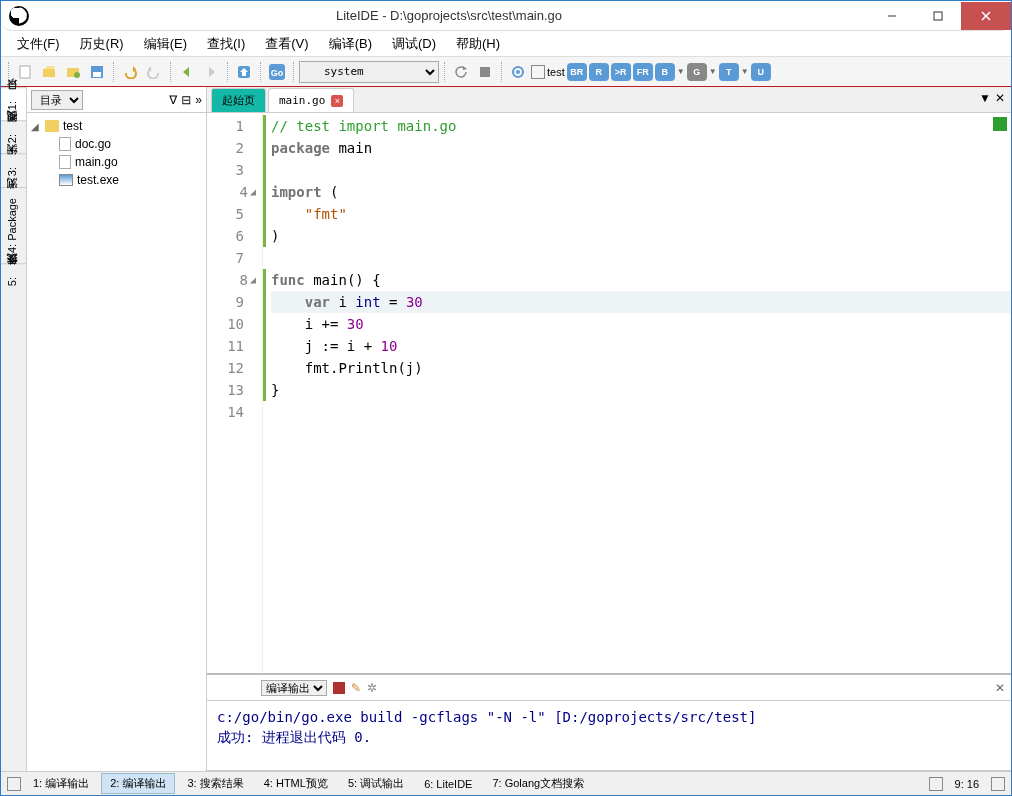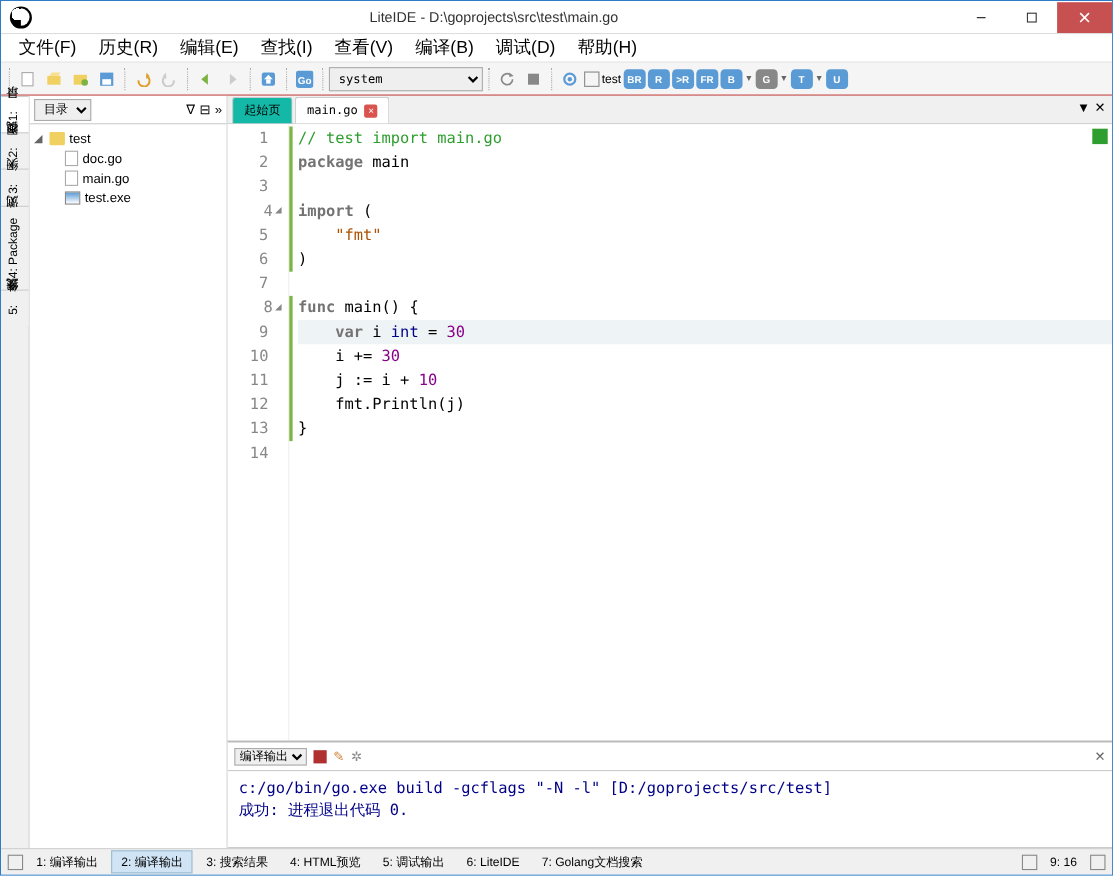--- a/index.html
+++ b/index.html
@@ -1,37 +1,37 @@
 <!DOCTYPE html>
 <html><head>
 <meta charset="utf-8">
 <style>
 * { box-sizing: border-box; margin: 0; padding: 0; }
 body { font-family: "Microsoft YaHei", Arial, sans-serif; font-size: 12px; background: #fff; width: 1012px; height: 796px; overflow: hidden; border: 1px solid #2e7cc7; }
 
 
-.titlebar { height: 30px; background: #fff; border-bottom: 1px solid #ddd; display: flex; align-items: center; position: relative; }
+.titlebar { height: 30px; background: #fff; border-bottom: 1px solid #ddd; display: flex; align-items: center; position: relative; border-radius: 10px; }
 .titlebar-icon { width: 20px; height: 20px; margin-left: 8px; border-radius: 50%; background: radial-gradient(circle at 35% 35%, #fff 0%, #fff 30%, #000 30%, #000 100%); position: relative; }
 .titlebar-icon::after { content: ''; position: absolute; width: 50%; height: 100%; right: 0; background: #fff; border-radius: 0 20px 20px 0; clip-path: circle(50% at 0% 50%); }
 .titlebar-title { flex: 1; text-align: center; font-size: 13px; color: #333; }
 .win-controls { display: flex; }
 .win-btn { width: 46px; height: 28px; display: flex; align-items: center; justify-content: center; font-size: 11px; color: #333; }
 .win-btn.close { background: #c75050; color: #fff; width: 50px; }
 .win-btn svg { width: 10px; height: 10px; }
 
 
 .menubar { height: 26px; background: #fff; border-bottom: 1px solid #ddd; display: flex; align-items: center; padding-left: 6px; }
-.menu-item { padding: 4px 10px; font-size: 16px; }
+.menu-item { padding: 4px 10px; font-size: 13px; }
 
 
 .toolbar { height: 30px; background: #f5f5f5; border-bottom: 1px solid #b91c1c; display: flex; align-items: center; padding: 0 4px; gap: 2px; }
 .tb-btn { width: 22px; height: 22px; display: flex; align-items: center; justify-content: center; border: 1px solid transparent; border-radius: 2px; }
 .tb-sep { width: 1px; height: 20px; background: #ccc; margin: 0 3px; }
 .tb-sep.dotted { background: none; border-left: 1px dotted #aaa; }
-.tb-select { height: 22px; font-size: 11px; font-family: monospace; border: 1px solid #aaa; padding: 0 4px; width: 140px; }
+.tb-select { height: 22px; font-size: 11px; font-family: monospace; border: 1px solid #aaa; padding: 0 20px; width: 140px; }
 .tb-checkbox { width: 14px; height: 14px; border: 1px solid #888; }
 .tb-label { font-size: 11px; }
 .badge { width: 20px; height: 18px; border-radius: 4px; color: #fff; font-size: 9px; font-weight: bold; display: flex; align-items: center; justify-content: center; font-family: Arial; }
 .badge.blue { background: #5b9bd5; }
 .badge.gray { background: #888; }
 .dropdown-arrow { width: 8px; font-size: 8px; color: #666; }
 
 
 .main-area { display: flex; height: calc(100% - 30px - 26px - 30px - 24px); }
 
@@ -76,21 +76,21 @@
 .cm { color: #2e9e2e; }
 .kw { color: #737373; font-weight: bold; }
 .str { color: #b05000; }
 .num { color: #8b008b; }
 .typ { color: #000088; }
 .fn { color: #000; }
 
 
 .output-panel { border-top: 2px solid #bbb; background: #fff; }
 .output-header { height: 26px; border-bottom: 1px solid #ccc; display: flex; align-items: center; padding: 0 6px; gap: 6px; }
-.output-header select { font-size: 11px; height: 16px; border: 1px solid #aaa; }
+.output-header select { font-size: 11px; height: 16px; border: 1px solid #aaa; margin-left: 48px; }
 .output-body { padding: 6px 10px; font-family: "Consolas", monospace; font-size: 14px; color: #000088; line-height: 20px; height: 70px; border-bottom: 1px solid #ccc; }
 .output-header .close-x { margin-left: auto; font-size: 12px; color: #666; }
 .stop-icon { width: 12px; height: 12px; background: #b03030; }
 
 
 .statusbar { height: 24px; background: #f0f0f0; border-top: 1px solid #ccc; display: flex; align-items: center; padding: 0 6px; gap: 4px; font-size: 11px; }
 .status-tab { padding: 2px 8px; }
 .status-tab.active { background: #d0e4f5; border: 1px solid #9bc; }
 .statusbar .spacer { flex: 1; }
 

